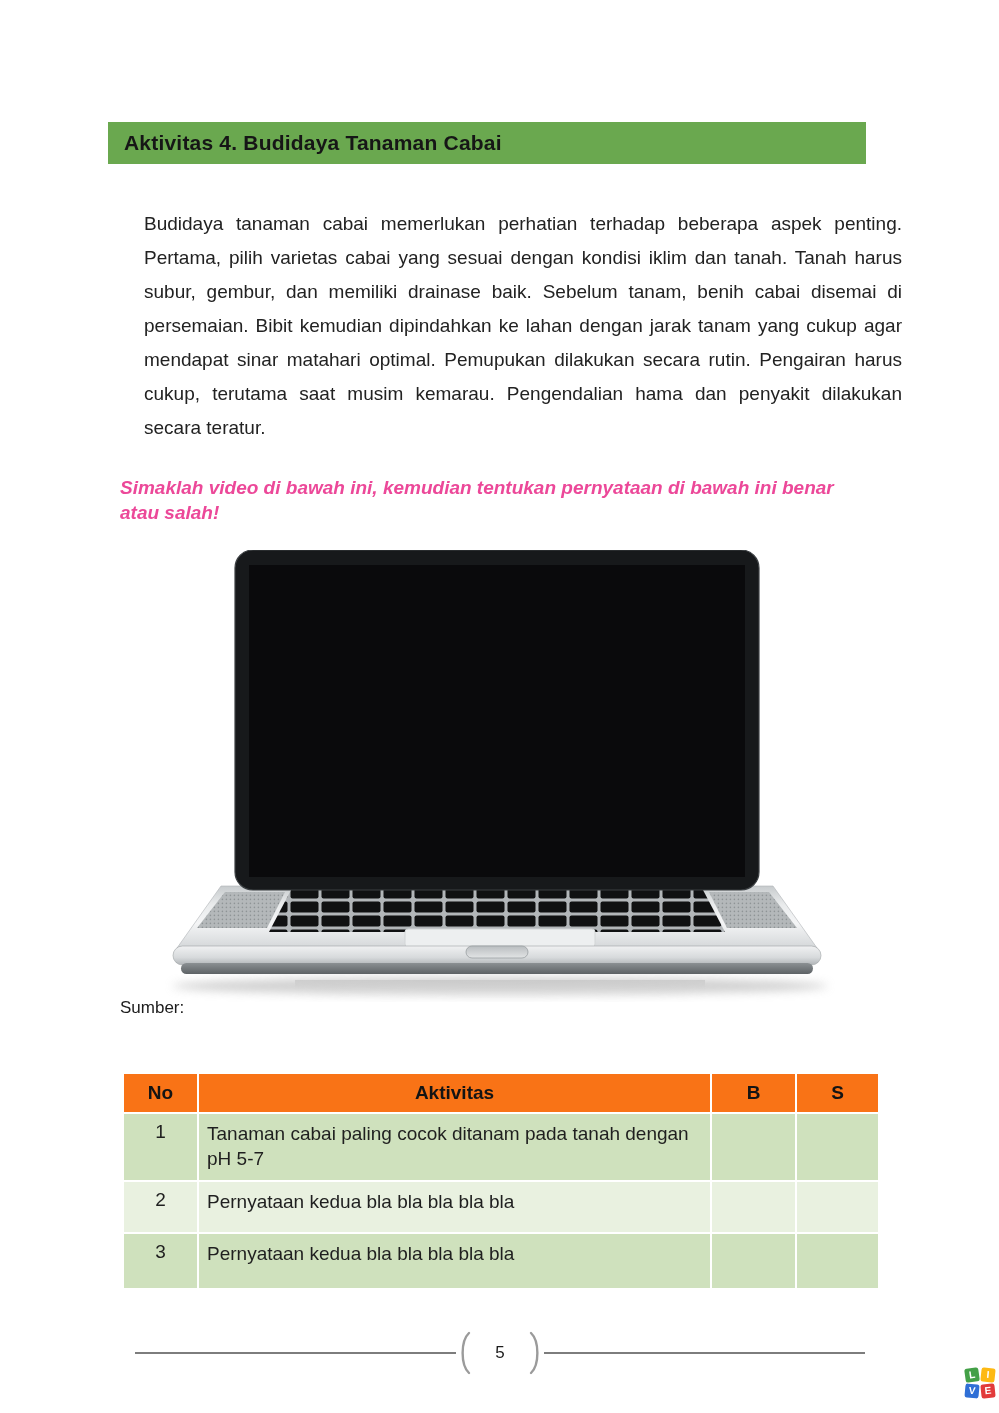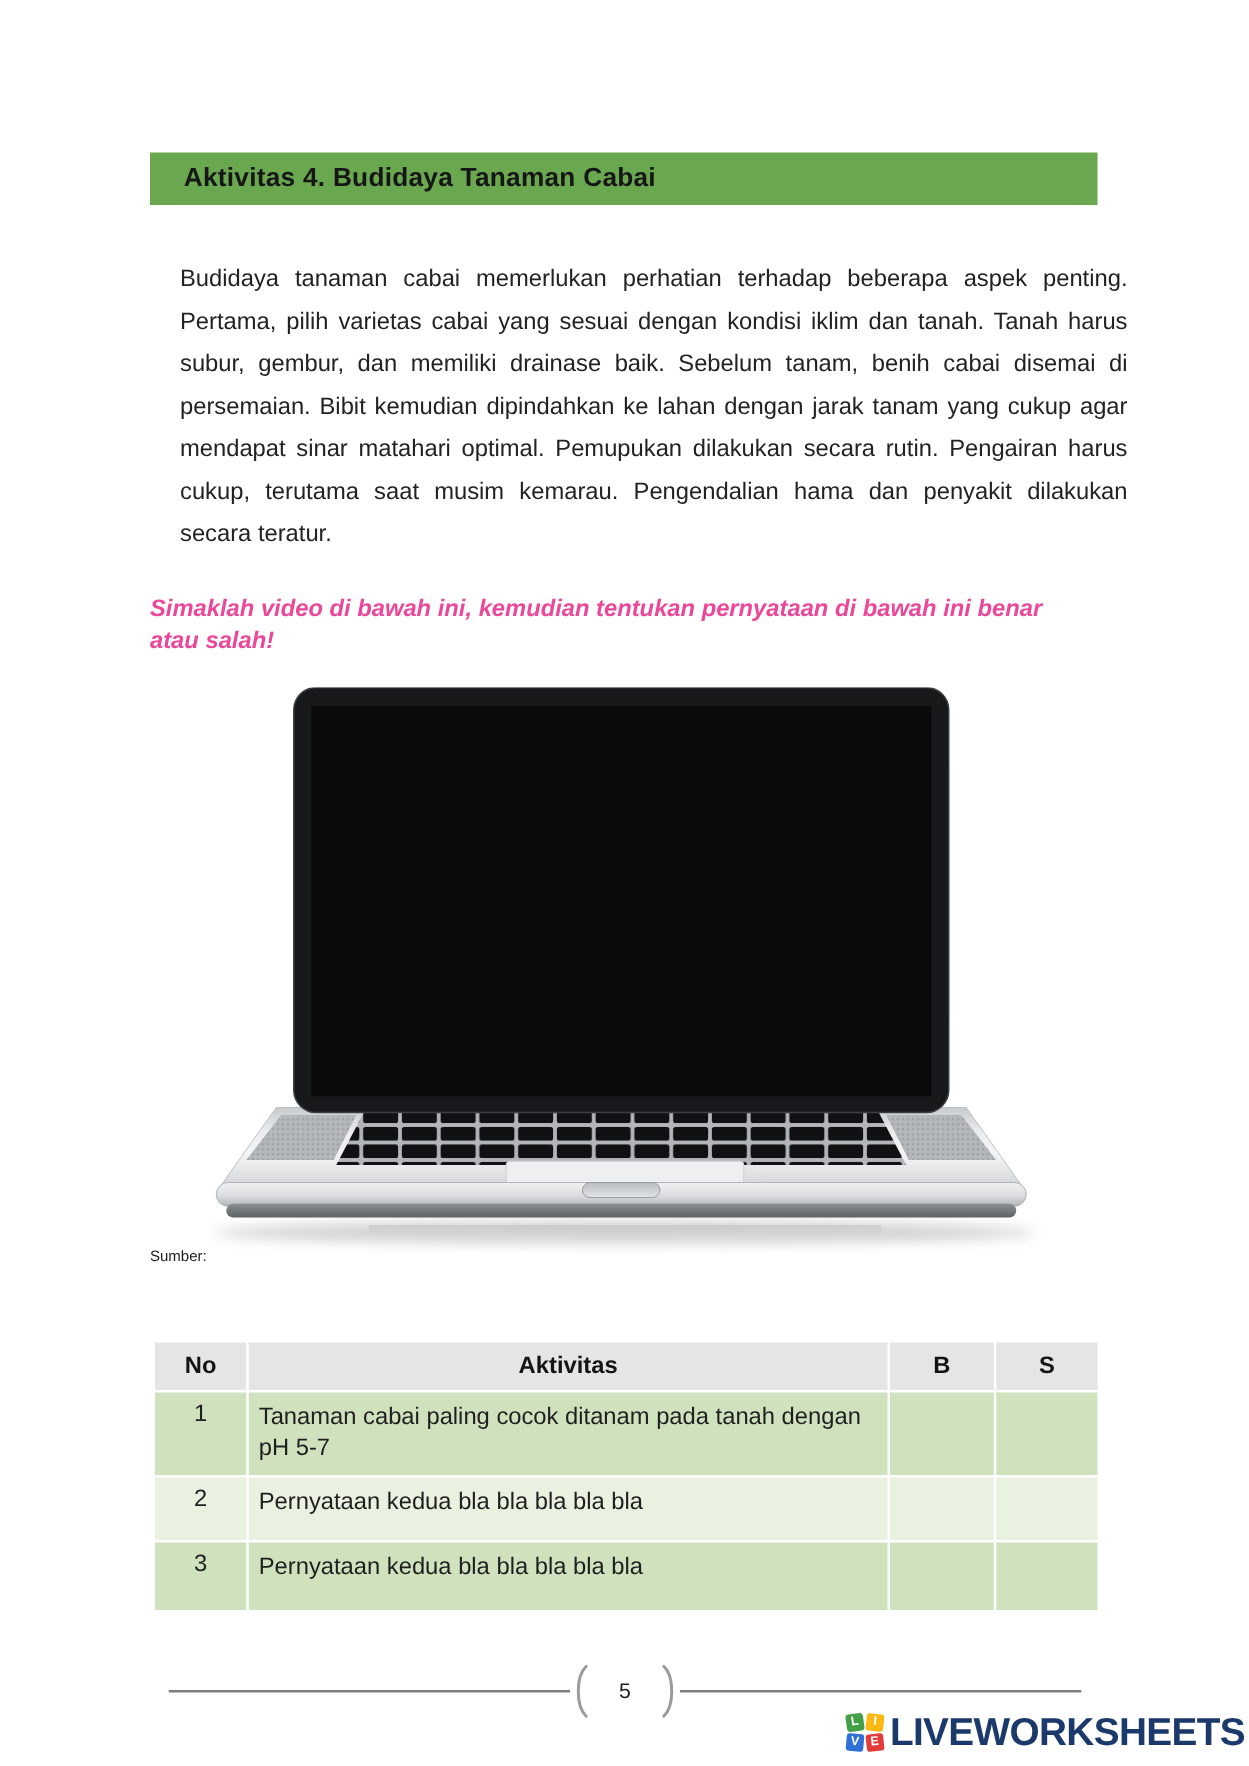--- a/index.html
+++ b/index.html
@@ -2,49 +2,49 @@
 <html><head>
 <meta charset="utf-8">
 <style>
   html,body{margin:0;padding:0;}
   body{
     width:999px;height:1413px;position:relative;background:#ffffff;
     font-family:"Liberation Sans","DejaVu Sans",sans-serif;
     color:#1f1f1f;overflow:hidden;
   }
   .banner{
-    position:absolute;left:120px;top:122px;width:758px;height:42px;
+    position:absolute;left:108px;top:122px;width:758px;height:42px;
     background:#6aa84f;display:flex;align-items:center;box-sizing:border-box;
-    padding-left:27px;
+    padding-left:16px;
   }
   .banner .title{font-size:21px;font-weight:bold;color:#161616;letter-spacing:.2px;}
   .intro{
     position:absolute;left:120px;top:188px;width:758px;
     font-size:19px;line-height:34px;text-align:justify;color:#222;margin-left:24px;
   }
   .instruction{
     position:absolute;left:120px;top:456px;width:758px;
     font-size:19px;line-height:25px;font-weight:bold;font-style:italic;color:#ec4899;
   }
   .laptop-wrap{
     position:absolute;left:0;top:550px;width:999px;display:flex;justify-content:center;
   }
   .source{
-    position:absolute;left:120px;top:998px;font-size:12px;color:#1c1c1c;
+    position:absolute;left:120px;top:998px;font-size:17px;color:#1c1c1c;
   }
   table.statements{
     position:absolute;left:122px;top:1072px;width:756px;
     border-collapse:collapse;table-layout:fixed;
   }
   table.statements td,table.statements th{
     border:2px solid #ffffff;vertical-align:top;box-sizing:border-box;
     font-size:19px;padding:7px 8px;
   }
   table.statements th{
-    background:#e5e5e5;color:#141414;font-weight:bold;text-align:center;
+    background:#f97316;color:#141414;font-weight:bold;text-align:center;
     height:40px;vertical-align:middle;padding:4px;
   }
   tr.row-a td{background:#cfe1bd;}
   tr.row-b td{background:#e9f1e0;}
   td.num{text-align:center;}
   td.stmt{padding-left:12px;line-height:25px;}
   .r1 td{height:68px;}
   .r2 td{height:52px;}
   .r3 td{height:56px;}
   .footer{
@@ -197,14 +197,13 @@
   <div class="line"></div>
 </div>
 
 <div class="logo">
   <div class="logo-grid">
     <div class="logo-tile tile-l">L</div>
     <div class="logo-tile tile-i">I</div>
     <div class="logo-tile tile-v">V</div>
     <div class="logo-tile tile-e">E</div>
   </div>
-  <div class="logo-word">LIVEWORKSHEETS</div>
 </div>
 
 </body></html>

